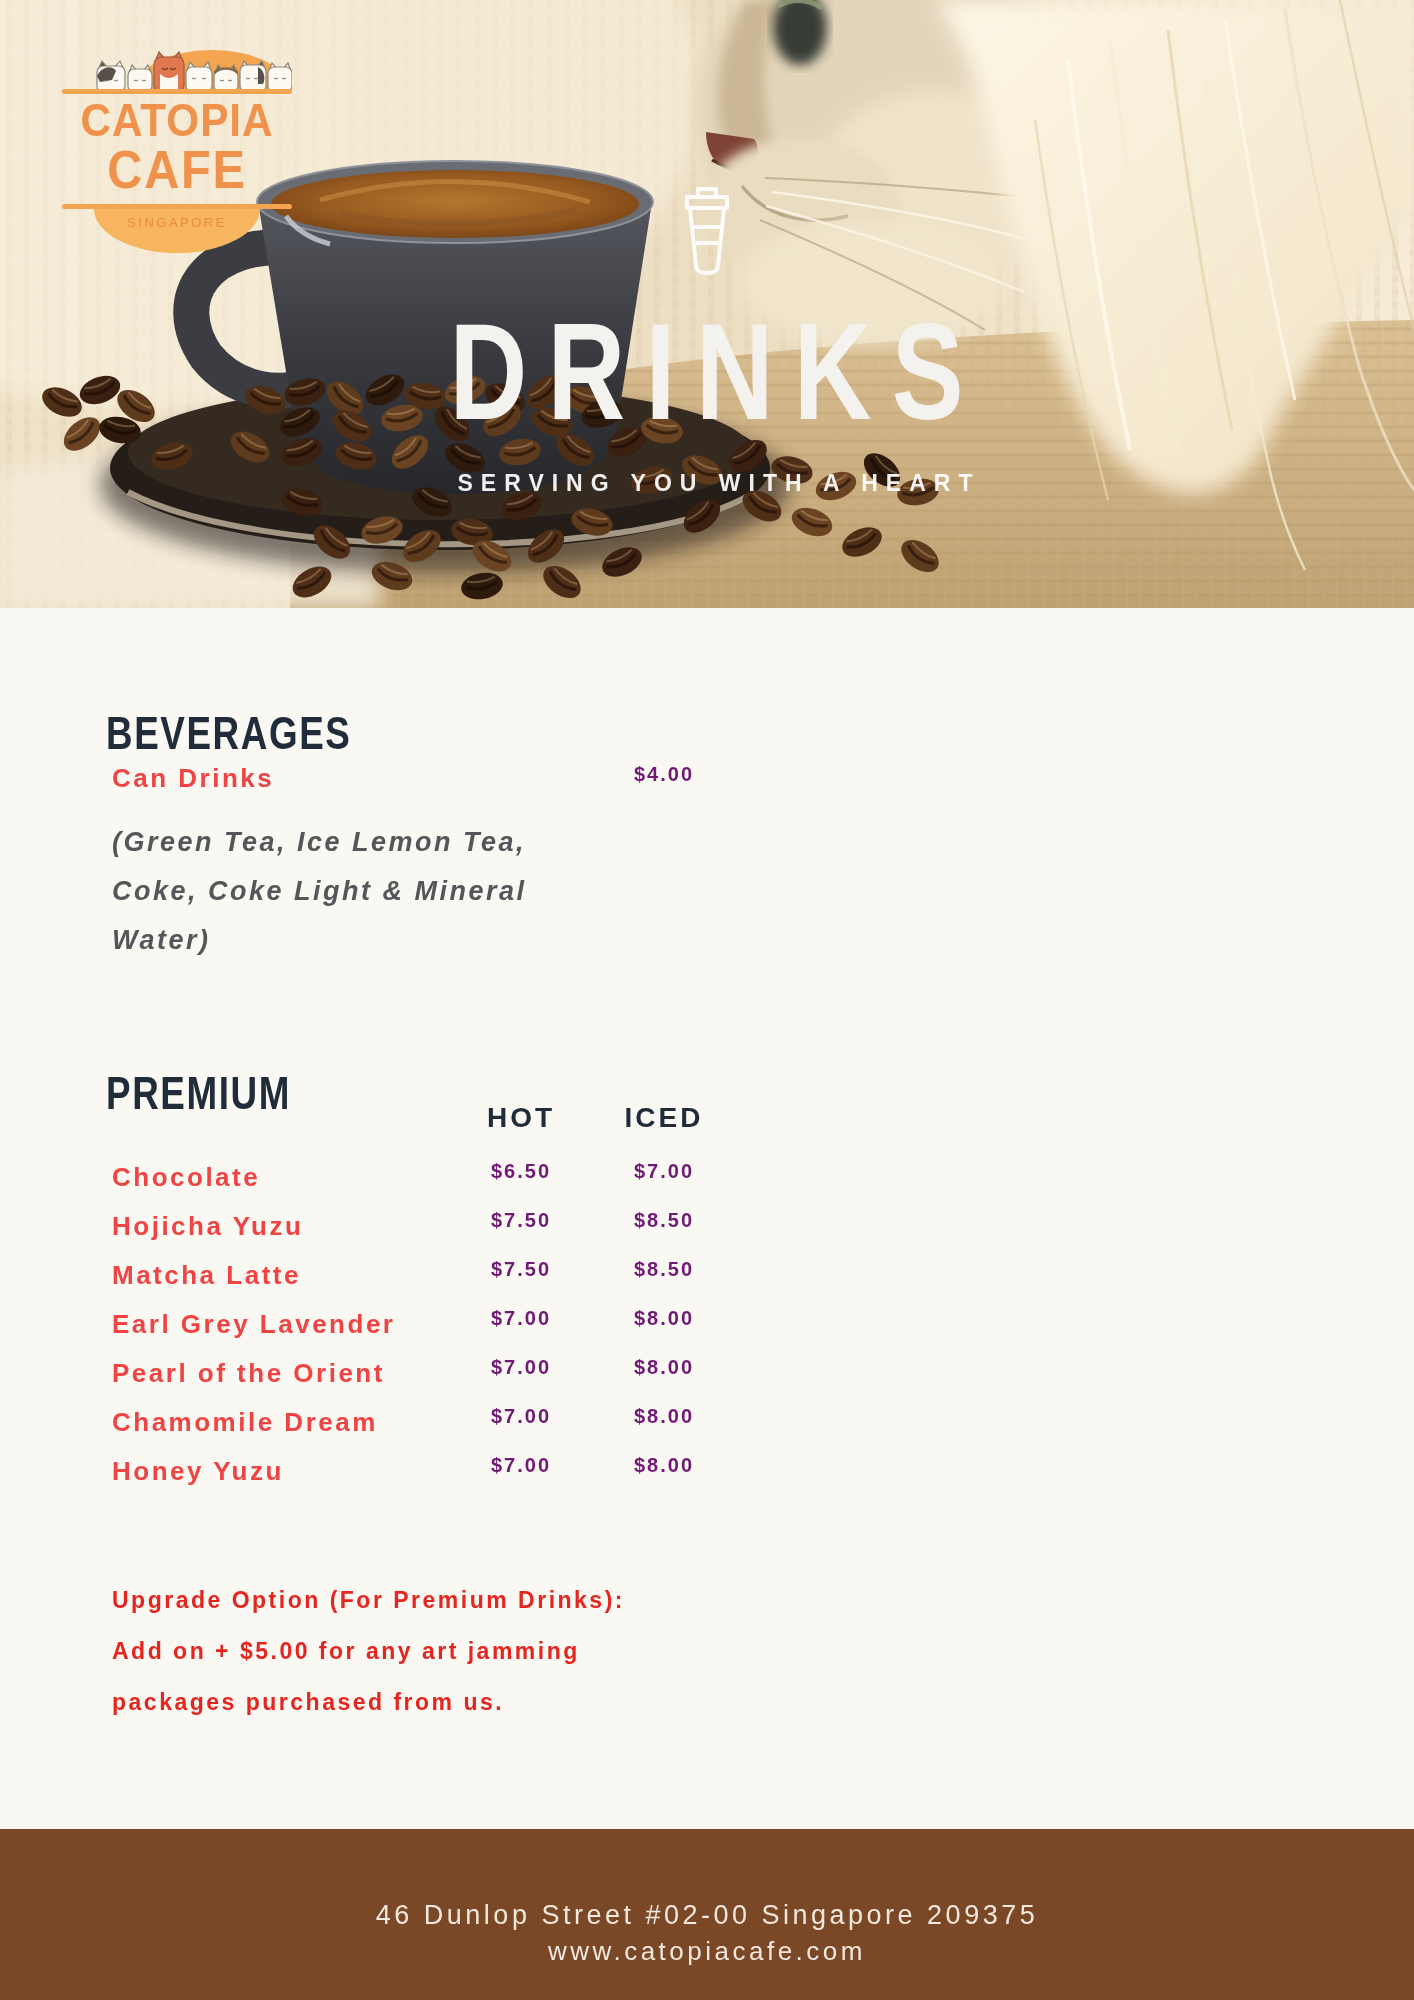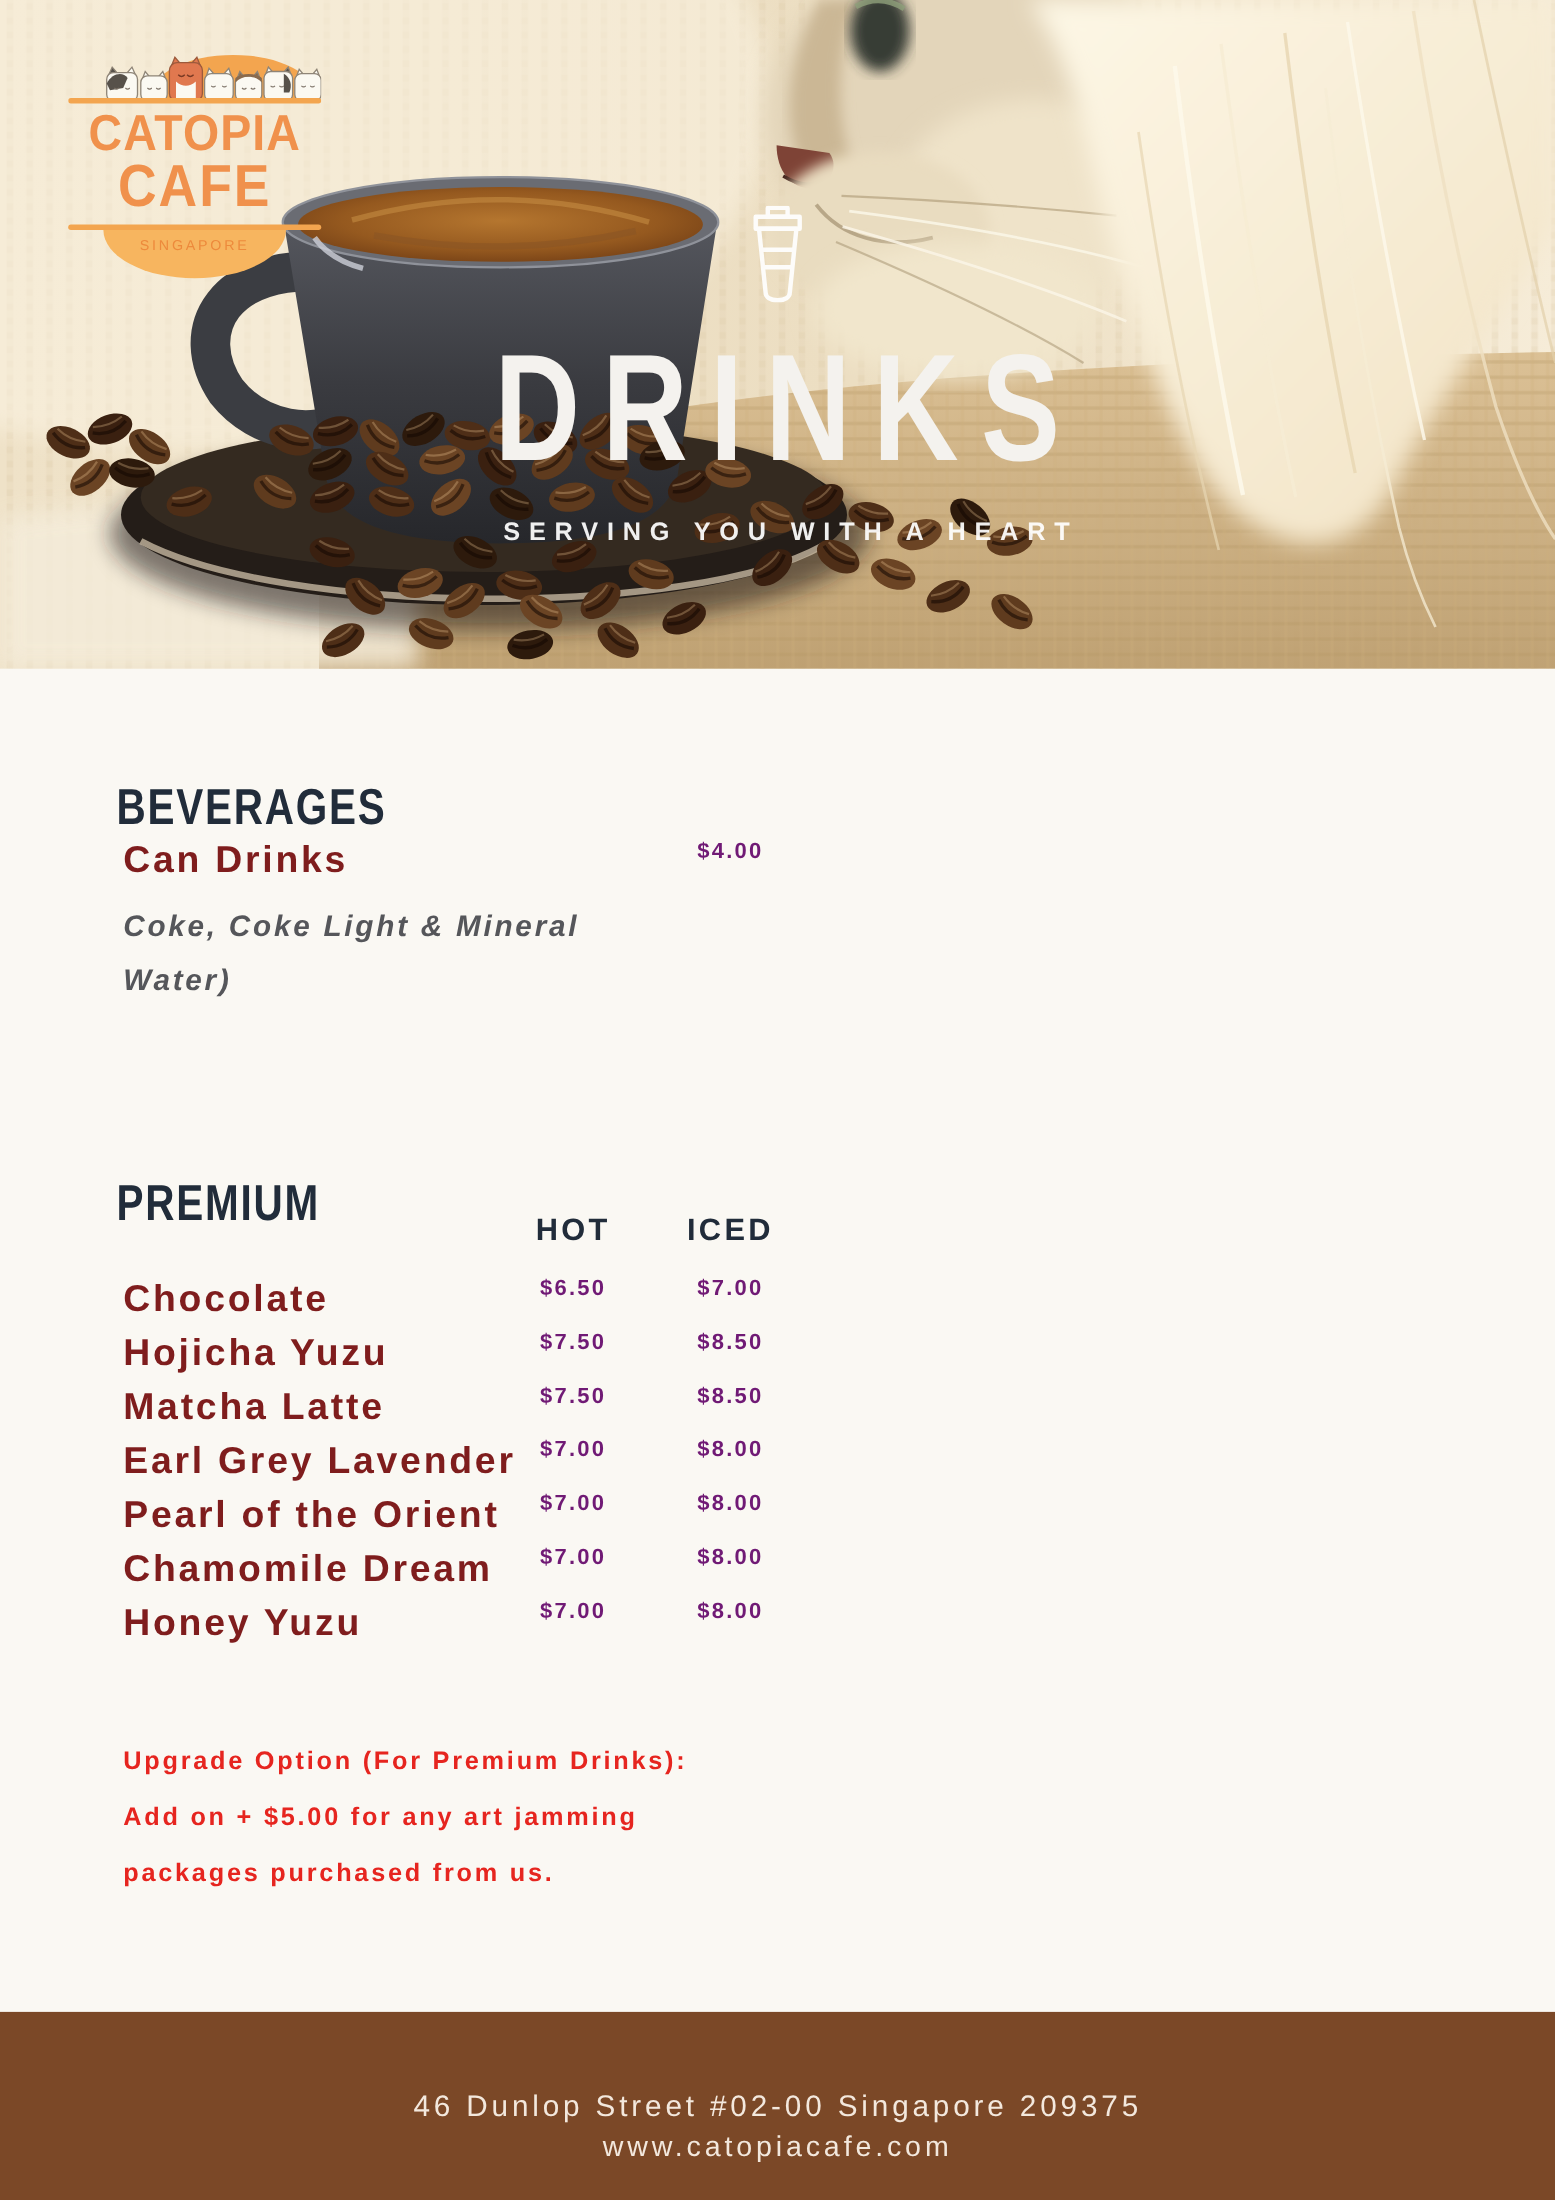--- a/index.html
+++ b/index.html
@@ -35,21 +35,21 @@
   .logo-bowl span{display:inline-block;margin-top:6px;font-size:13px;font-weight:normal;
     color:#ed8a3c;letter-spacing:2.5px;}
 
   
   .section-heading{position:absolute;left:106px;font-size:46px;font-weight:bold;
     color:#212c3a;letter-spacing:2px;line-height:1;transform:scaleX(.8);
     transform-origin:left center;white-space:nowrap;}
   #beverages-heading{top:672px;}
   #premium-heading{top:1032px;}
 
-  .item-name{color:#7f1d1d;font-size:34px;font-weight:bold;letter-spacing:2.5px;}
+  .item-name{color:#ef4444;font-size:26px;font-weight:bold;letter-spacing:2.5px;}
   .item-price{color:#701a75;font-size:20px;font-weight:bold;letter-spacing:2px;}
 
   .bev-row{position:absolute;left:0;top:763px;width:100%;height:40px;}
   .bev-row .item-name{position:absolute;left:112px;top:0;}
   .bev-row .item-price{position:absolute;left:616px;top:0;width:96px;text-align:center;}
   .bev-desc{position:absolute;left:112px;top:818px;font-style:italic;color:#55565a;
     font-size:27px;font-weight:bold;letter-spacing:2.5px;line-height:49px;}
 
   .col-headers{position:absolute;left:0;top:1102px;width:100%;height:34px;}
   .col-headers .col{position:absolute;top:0;font-size:28px;font-weight:bold;
@@ -327,20 +327,21 @@
     <div class="hero-sub">SERVING YOU WITH A HEART</div>
   </header>
 
   <h2 class="section-heading" id="beverages-heading">BEVERAGES</h2>
 
   <div class="bev-row">
     <span class="item-name">Can Drinks</span>
     <span class="item-price">$4.00</span>
   </div>
   <div class="bev-desc">
+    <div>(Green Tea, Ice Lemon Tea,</div>
     <div>Coke, Coke Light &amp; Mineral</div>
     <div>Water)</div>
   </div>
 
   <h2 class="section-heading" id="premium-heading">PREMIUM</h2>
 
   <div class="col-headers">
     <span class="col col-hot">HOT</span>
     <span class="col col-iced">ICED</span>
   </div>

